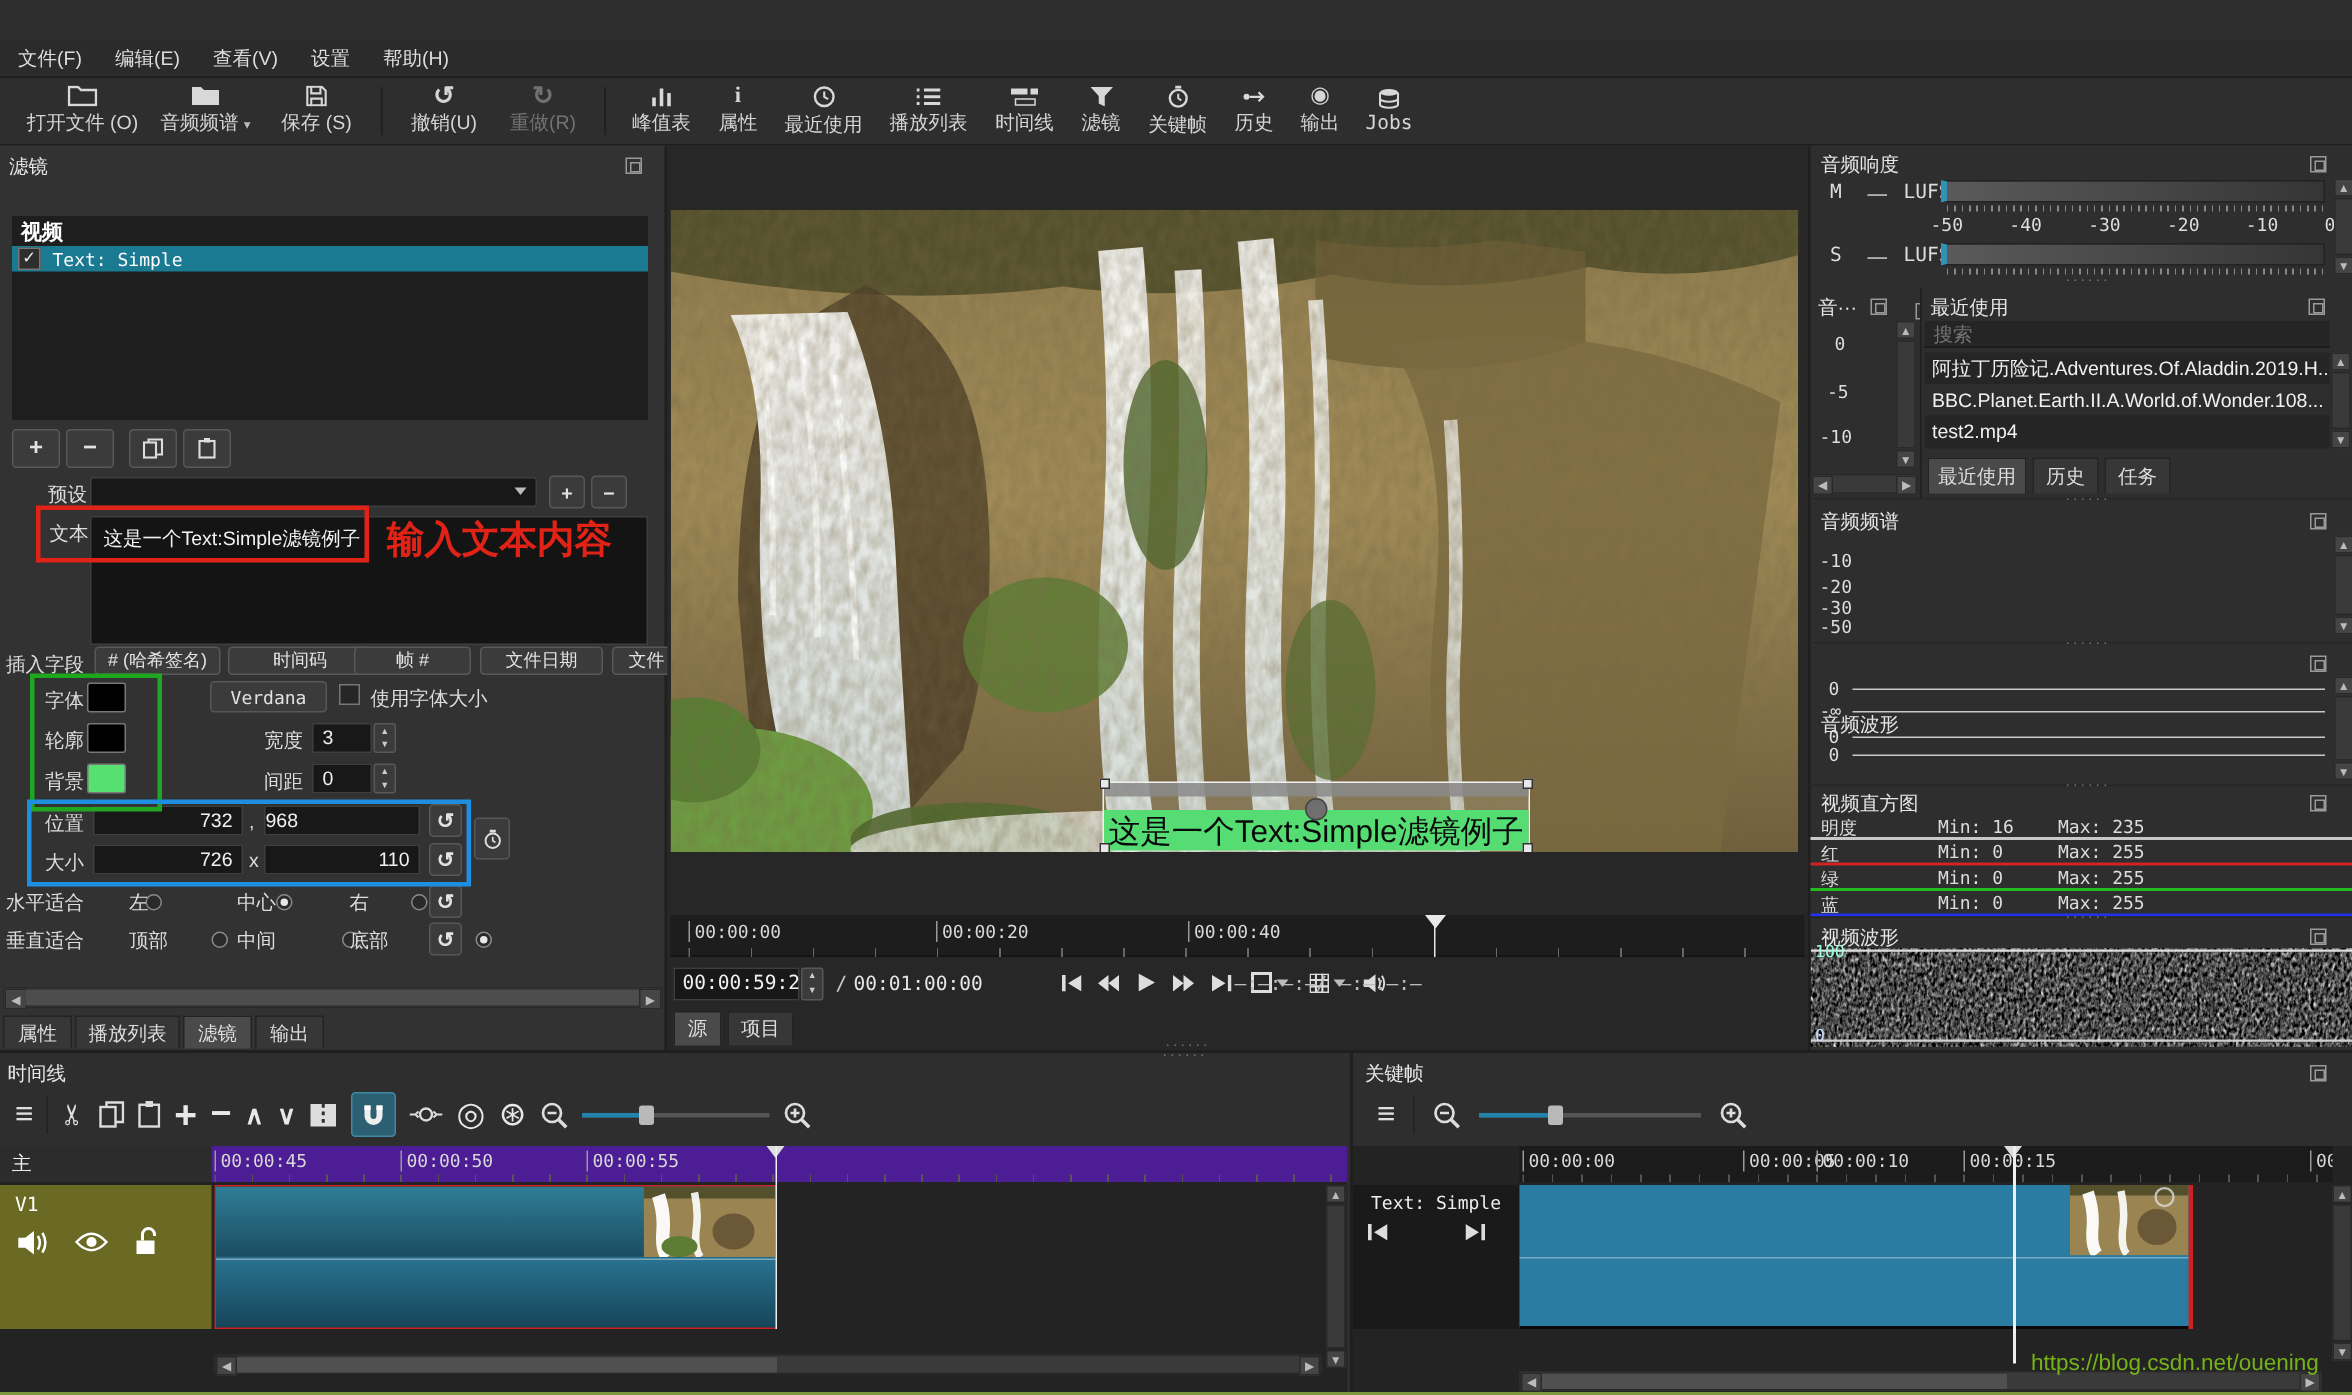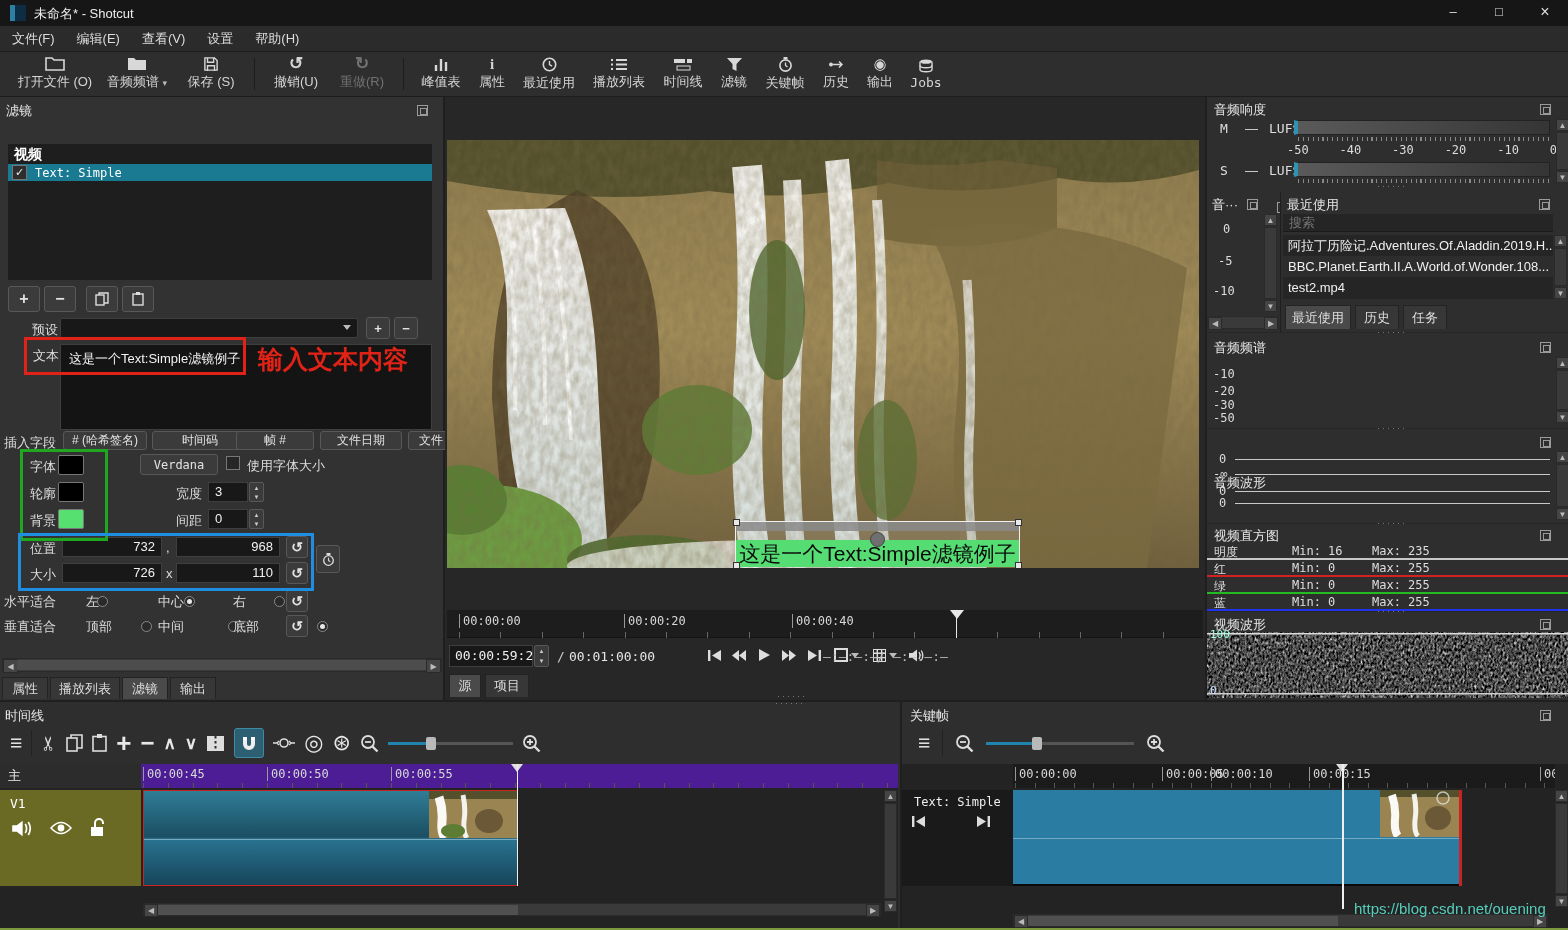--- a/index.html
+++ b/index.html
@@ -30,27 +30,20 @@
   .hline{height:1px;background:#c9c9c9;}
   .tbbtn{display:flex;flex-direction:column;align-items:center;justify-content:center;gap:2px;color:#d5d5d5;font-size:13px;background:transparent;border:none;}
   .tbbtn.dis{opacity:.4;}
   svg{display:block;}
 </style>
 </head>
 <body>
 
 <div id="app">
 
-  <div class="a" style="left:0;top:0;width:1568px;height:26px;background:#161616;display:flex;align-items:center;">
-    <span class="a" style="left:10px;top:5px;width:16px;height:16px;background:#0d2d45;border-left:5px solid #2d7fa3;"></span>
-    <span class="a" style="left:34px;top:5px;font-size:13px;color:#eee;">未命名* - Shotcut</span>
-    <span class="a" style="left:1430px;top:0;width:46px;height:26px;text-align:center;line-height:24px;color:#ddd;">–</span>
-    <span class="a" style="left:1476px;top:0;width:46px;height:26px;text-align:center;line-height:24px;color:#ddd;">□</span>
-    <span class="a" style="left:1522px;top:0;width:46px;height:26px;text-align:center;line-height:23px;font-size:16px;color:#ddd;">×</span>
-  </div>
 
   <div class="a" style="left:0;top:26px;width:1568px;height:26px;background:#2b2b2b;border-bottom:1px solid #1d1d1d;display:flex;align-items:center;gap:22px;padding-left:12px;">
     <span>文件(F)</span>
     <span>编辑(E)</span>
     <span>查看(V)</span>
     <span>设置</span>
     <span>帮助(H)</span>
   </div>
 
   <div class="a" style="left:0;top:52px;width:1568px;height:45px;background:#2e2e2e;border-bottom:1px solid #1d1d1d;display:flex;align-items:center;padding-left:12px;">
@@ -225,21 +218,21 @@
     <div class="a spin" style="left:249px;top:412px;height:20px;">
         <span>▲</span>
         <span>▼</span>
       </div>
 
     
     <div class="a" style="left:18px;top:436px;width:296px;height:58px;border:3px solid #1e8fe0;z-index:30;"></div>
     <span class="a" style="left:30px;top:443px;">位置</span>
     <div class="a field" style="left:62px;top:440px;width:100px;height:20px;text-align:right;padding-right:6px;line-height:18px;"><span>732</span></div>
     <span class="a" style="left:166px;top:443px;">,</span>
-    <div class="a field" style="left:176px;top:440px;width:104px;height:20px;text-align:right;padding-right:6px;line-height:18px;"><span>968</span></div>
+    <div class="a field" style="left:176px;top:440px;width:104px;height:20px;padding-right:6px;line-height:18px;"><span>968</span></div>
     <div class="a btn reset" style="left:286px;top:439px;width:22px;height:22px;">
         <span>↺</span>
       </div>
     <div class="a btn" style="left:316px;top:448px;width:24px;height:28px;">
       <svg width="13" height="13" viewBox="0 0 13 13">
           <rect x="4.5" y="0" width="4" height="2" fill="#ddd"></rect>
           <circle cx="6.5" cy="7.5" r="4.8" fill="none" stroke="#ddd" stroke-width="1.3"></circle>
           <path d="M6.5,4.8 v2.7 l1.8,1.2" fill="none" stroke="#ddd" stroke-width="1.1"></path>
         </svg>
     </div>
@@ -738,18 +731,18 @@
       <span class="a" style="left:440px;top:0;width:1.5px;height:145px;background:#efefef;z-index:5;"></span>
 
       <div class="a sbbtn" style="left:653px;top:26px;width:13px;height:12px;">▲</div>
       <div class="a sb" style="left:653px;top:39px;width:13px;height:91px;"></div>
       <div class="a sbbtn" style="left:653px;top:131px;width:13px;height:12px;">▼</div>
       <div class="a sb" style="left:111px;top:150px;width:535px;height:13px;">
         <span class="sbbtn" style="position:absolute;left:0;top:0;width:12px;height:11px;">◀</span>
         <span class="a" style="left:14px;top:1px;width:310px;height:10px;background:#505050;"></span>
         <span class="sbbtn" style="position:absolute;right:0;top:0;width:12px;height:11px;">▶</span>
       </div>
-      <span class="a" style="left:452px;top:136px;font-size:15px;color:#5eead4;opacity:.85;z-index:6;white-space:nowrap;">https://blog.csdn.net/ouening</span>
+      <span class="a" style="left:452px;top:136px;font-size:15px;color:#84cc16;opacity:.85;z-index:6;white-space:nowrap;">https://blog.csdn.net/ouening</span>
     </div>
   </div>
 
   <div class="a" style="left:0;top:928px;width:1568px;height:2px;background:#7c9a3d;"></div>
 </div>
 
 </body></html>

